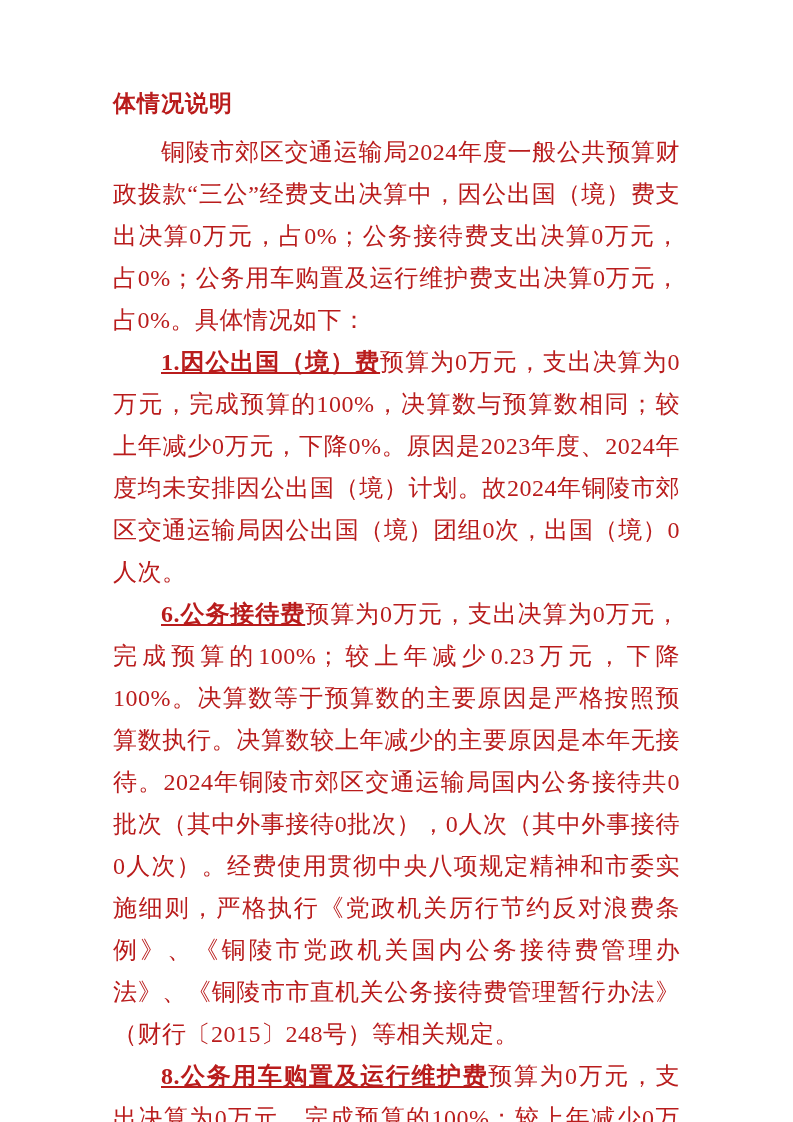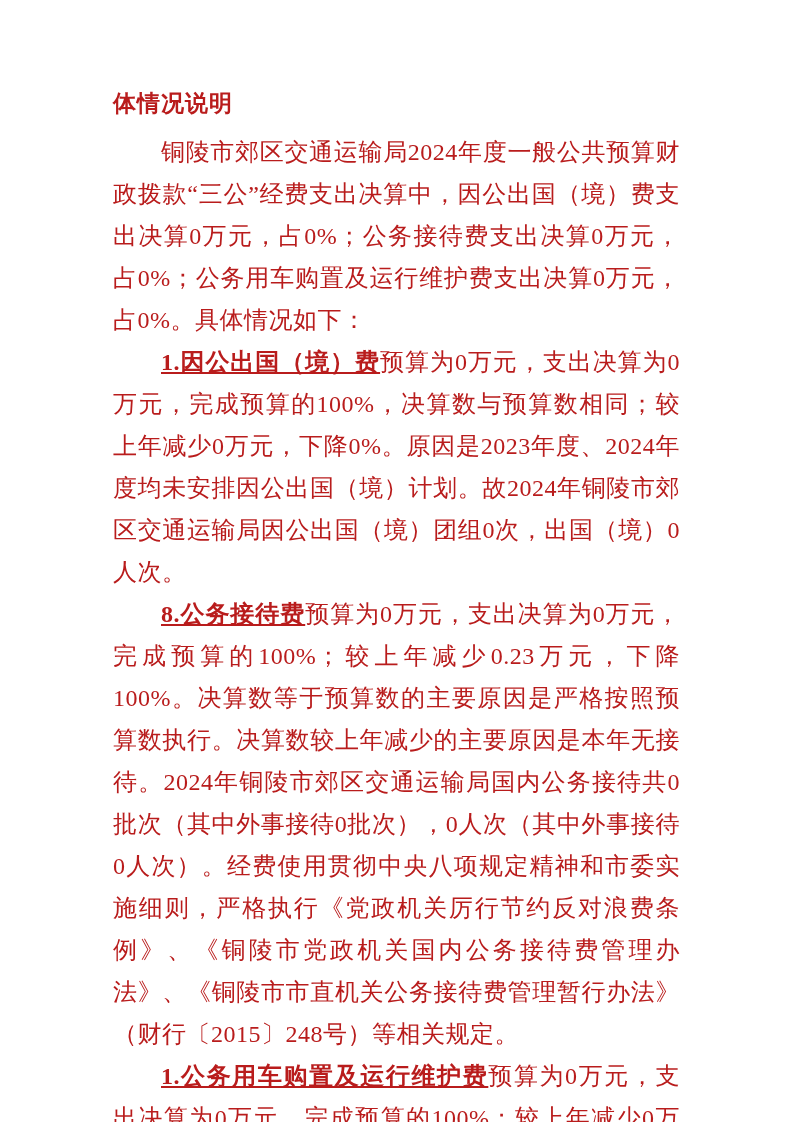--- a/index.html
+++ b/index.html
@@ -46,17 +46,17 @@
 </style>
 </head>
 <body>
 
 <div class="page">
   <div class="content">
     <h1 class="doc-heading">体情况说明</h1>
     <div>
         <p><span>铜陵市郊区交通运输局2024年度一般公共预算财政拨款“三公”经费支出决算中，因公出国（境）费支出决算0万元，占0%；公务接待费支出决算0万元，占0%；公务用车购置及运行维护费支出决算0万元，占0%。具体情况如下：</span></p>
         <p><b>1.因公出国（境）费</b><span>预算为0万元，支出决算为0万元，完成预算的100%，决算数与预算数相同；较上年减少0万元，下降0%。原因是2023年度、2024年度均未安排因公出国（境）计划。故2024年铜陵市郊区交通运输局因公出国（境）团组0次，出国（境）0人次。</span></p>
-        <p><b>8.公务接待费</b><span>预算为0万元，支出决算为0万元，完成预算的100%；较上年减少0.23万元，下降100%。决算数等于预算数的主要原因是严格按照预算数执行。决算数较上年减少的主要原因是本年无接待。2024年铜陵市郊区交通运输局国内公务接待共0批次（其中外事接待0批次），0人次（其中外事接待0人次）。经费使用贯彻中央八项规定精神和市委实施细则，严格执行《党政机关厉行节约反对浪费条例》、《铜陵市党政机关国内公务接待费管理办法》、《铜陵市市直机关公务接待费管理暂行办法》（财行〔2015〕248号）等相关规定。</span></p>
-        <p><b>1.公务用车购置及运行维护费</b><span>预算为0万元，支出决算为0万元，完成预算的100%；较上年减少0万元，下降0%。决</span></p>
+        <p><b>6.公务接待费</b><span>预算为0万元，支出决算为0万元，完成预算的100%；较上年减少0.23万元，下降100%。决算数等于预算数的主要原因是严格按照预算数执行。决算数较上年减少的主要原因是本年无接待。2024年铜陵市郊区交通运输局国内公务接待共0批次（其中外事接待0批次），0人次（其中外事接待0人次）。经费使用贯彻中央八项规定精神和市委实施细则，严格执行《党政机关厉行节约反对浪费条例》、《铜陵市党政机关国内公务接待费管理办法》、《铜陵市市直机关公务接待费管理暂行办法》（财行〔2015〕248号）等相关规定。</span></p>
+        <p><b>8.公务用车购置及运行维护费</b><span>预算为0万元，支出决算为0万元，完成预算的100%；较上年减少0万元，下降0%。决</span></p>
       </div>
   </div>
 </div>
 
 </body></html>

